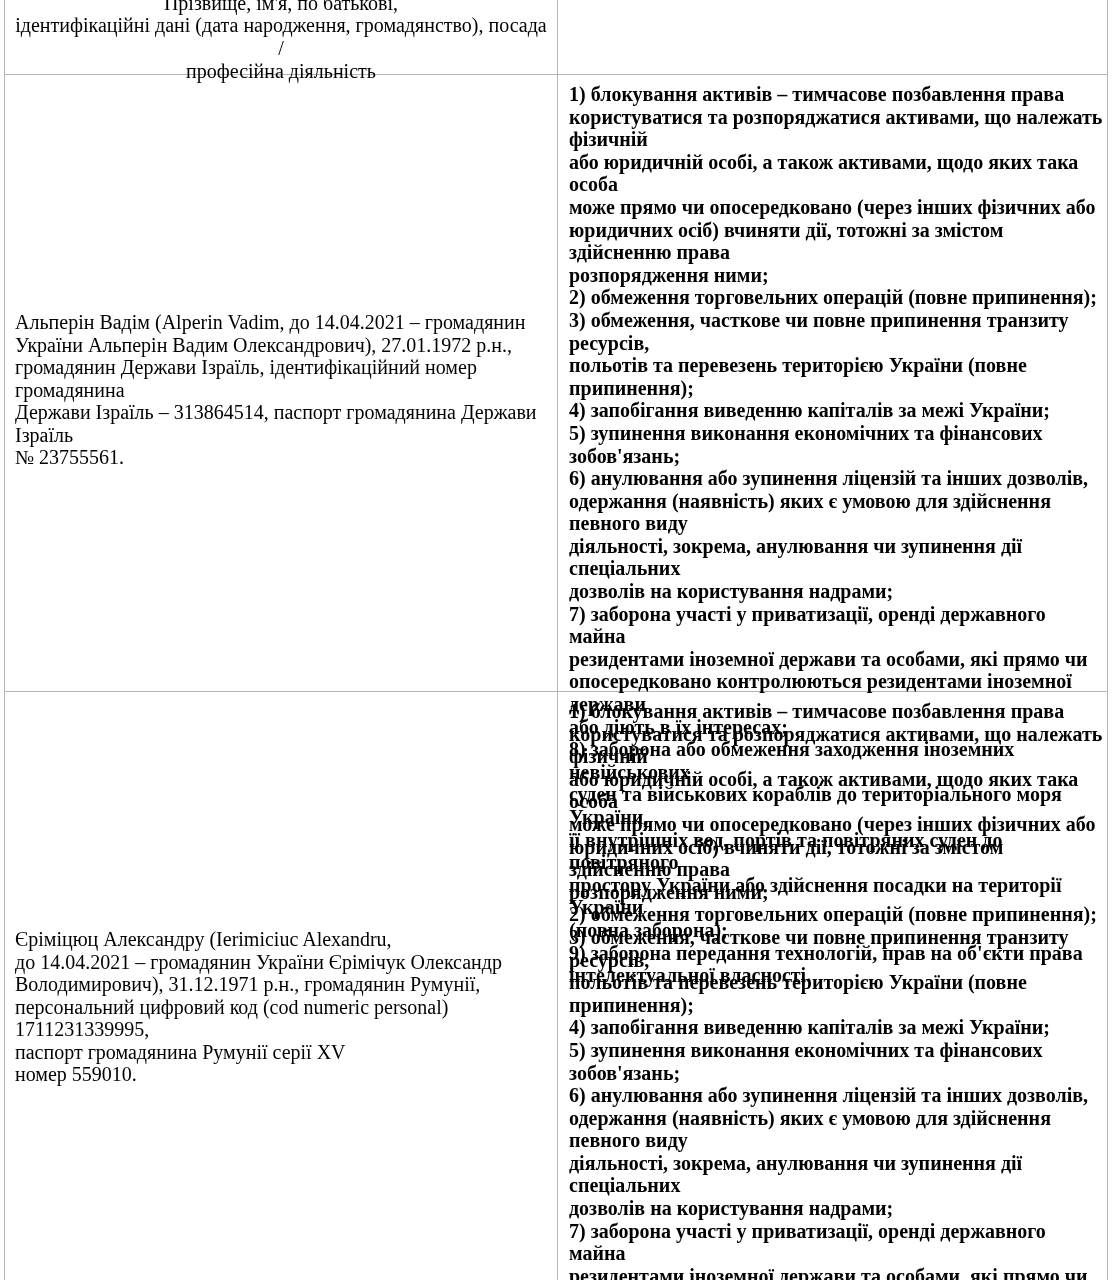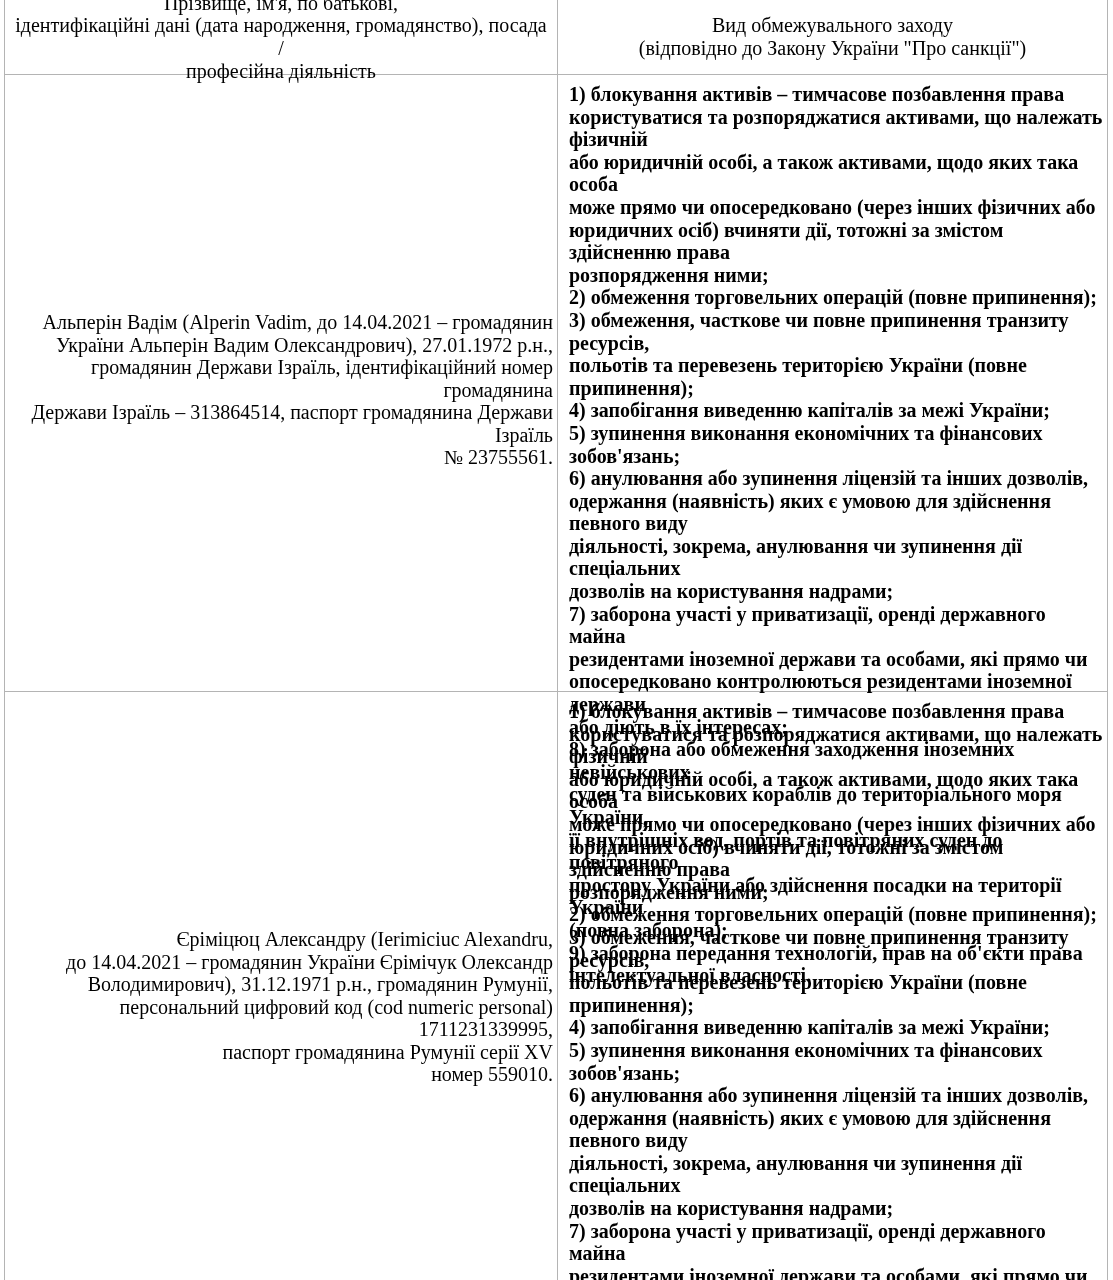--- a/index.html
+++ b/index.html
@@ -49,37 +49,35 @@
   .hc {
     display: flex;
     align-items: center;
     justify-content: center;
     text-align: center;
     padding: 0 8px;
   }
   .pc {
     display: flex;
     align-items: center;
-    text-align: right;
+    text-align: left;
     padding: 0 4px 0 10px;
   }
   .r1 .pc { padding-top: 14px; }
   .mc { padding: 8px 4px 0 11px; font-weight: bold; }
 </style>
 </head>
 <body>
 
 <div class="doc">
 
   <div class="row header-row">
     <div class="cell cl hc">Прізвище, ім'я, по батькові,
 ідентифікаційні дані (дата народження, громадянство), посада /
 професійна діяльність</div>
-    <div class="cell cr hc">Вид обмежувального заходу
-(відповідно до Закону України "Про санкції")</div>
   </div>
 
   <div class="row r1">
     <div class="cell cl pc">Альперін Вадім (Alperin Vadim, до 14.04.2021 – громадянин
 України Альперін Вадим Олександрович), 27.01.1972 р.н.,
 громадянин Держави Ізраїль, ідентифікаційний номер громадянина
 Держави Ізраїль – 313864514, паспорт громадянина Держави
 Ізраїль
 № 23755561.</div>
     <div class="cell cr mc">1) блокування активів – тимчасове позбавлення права

